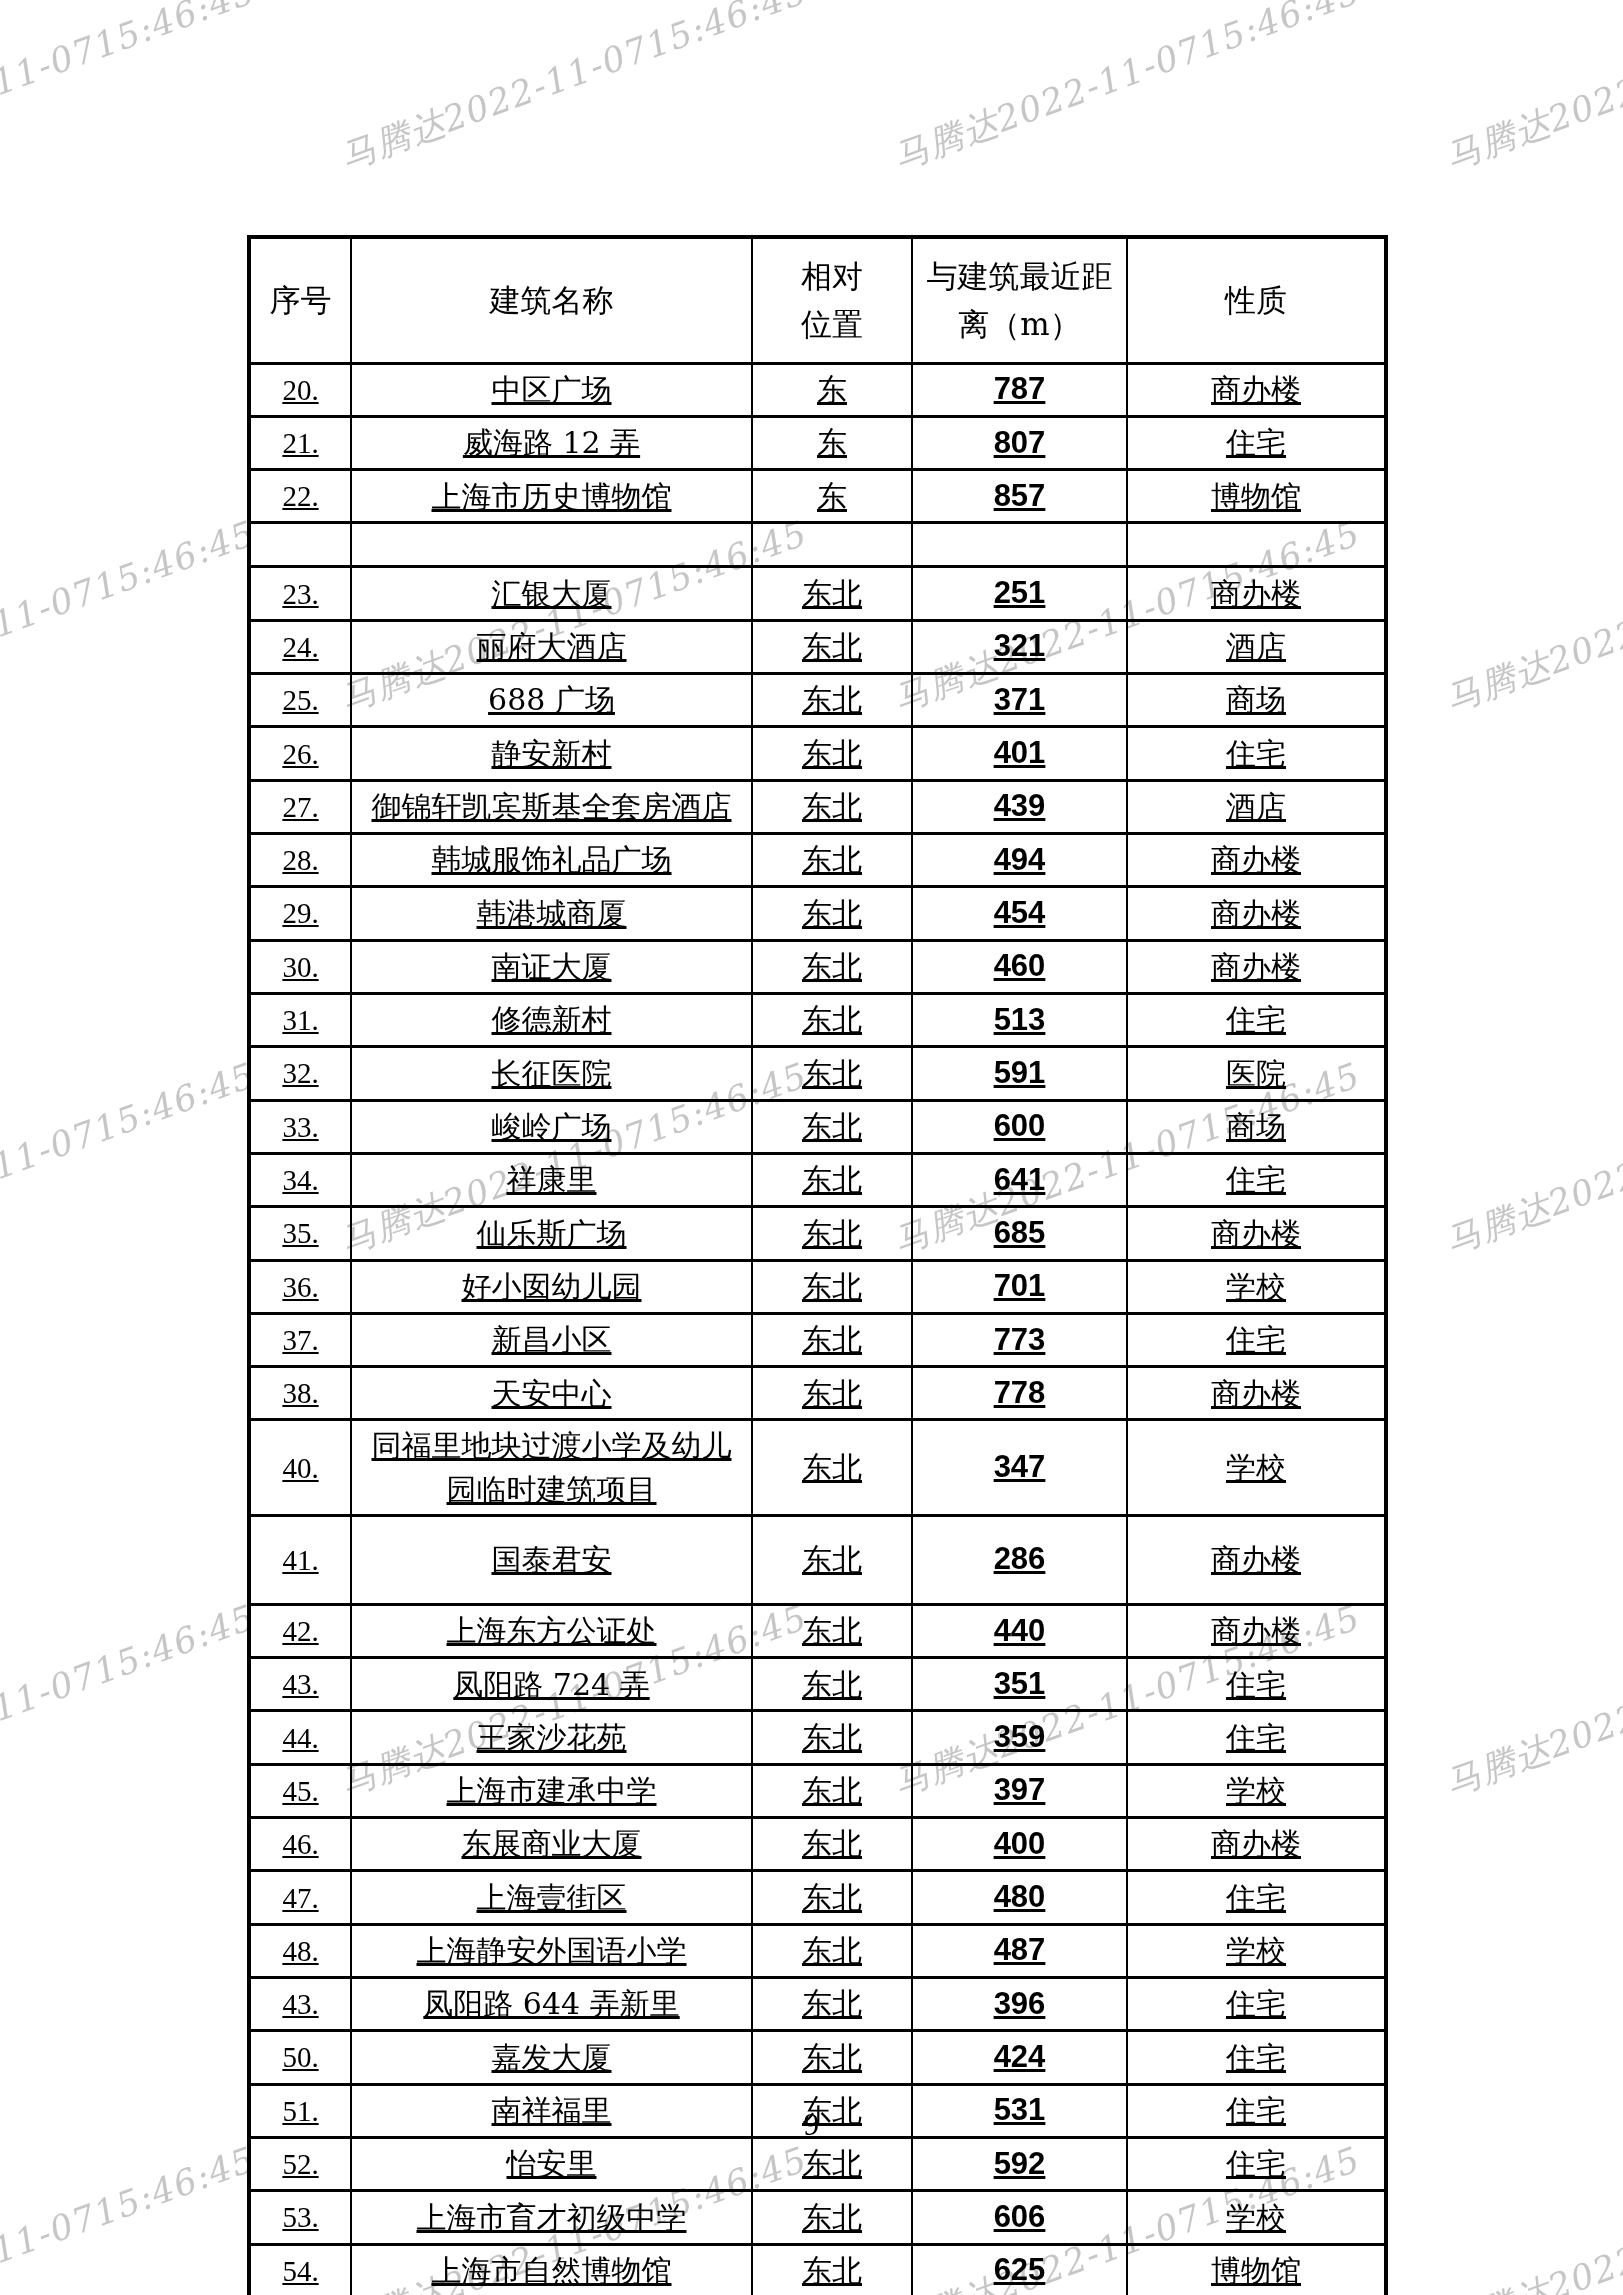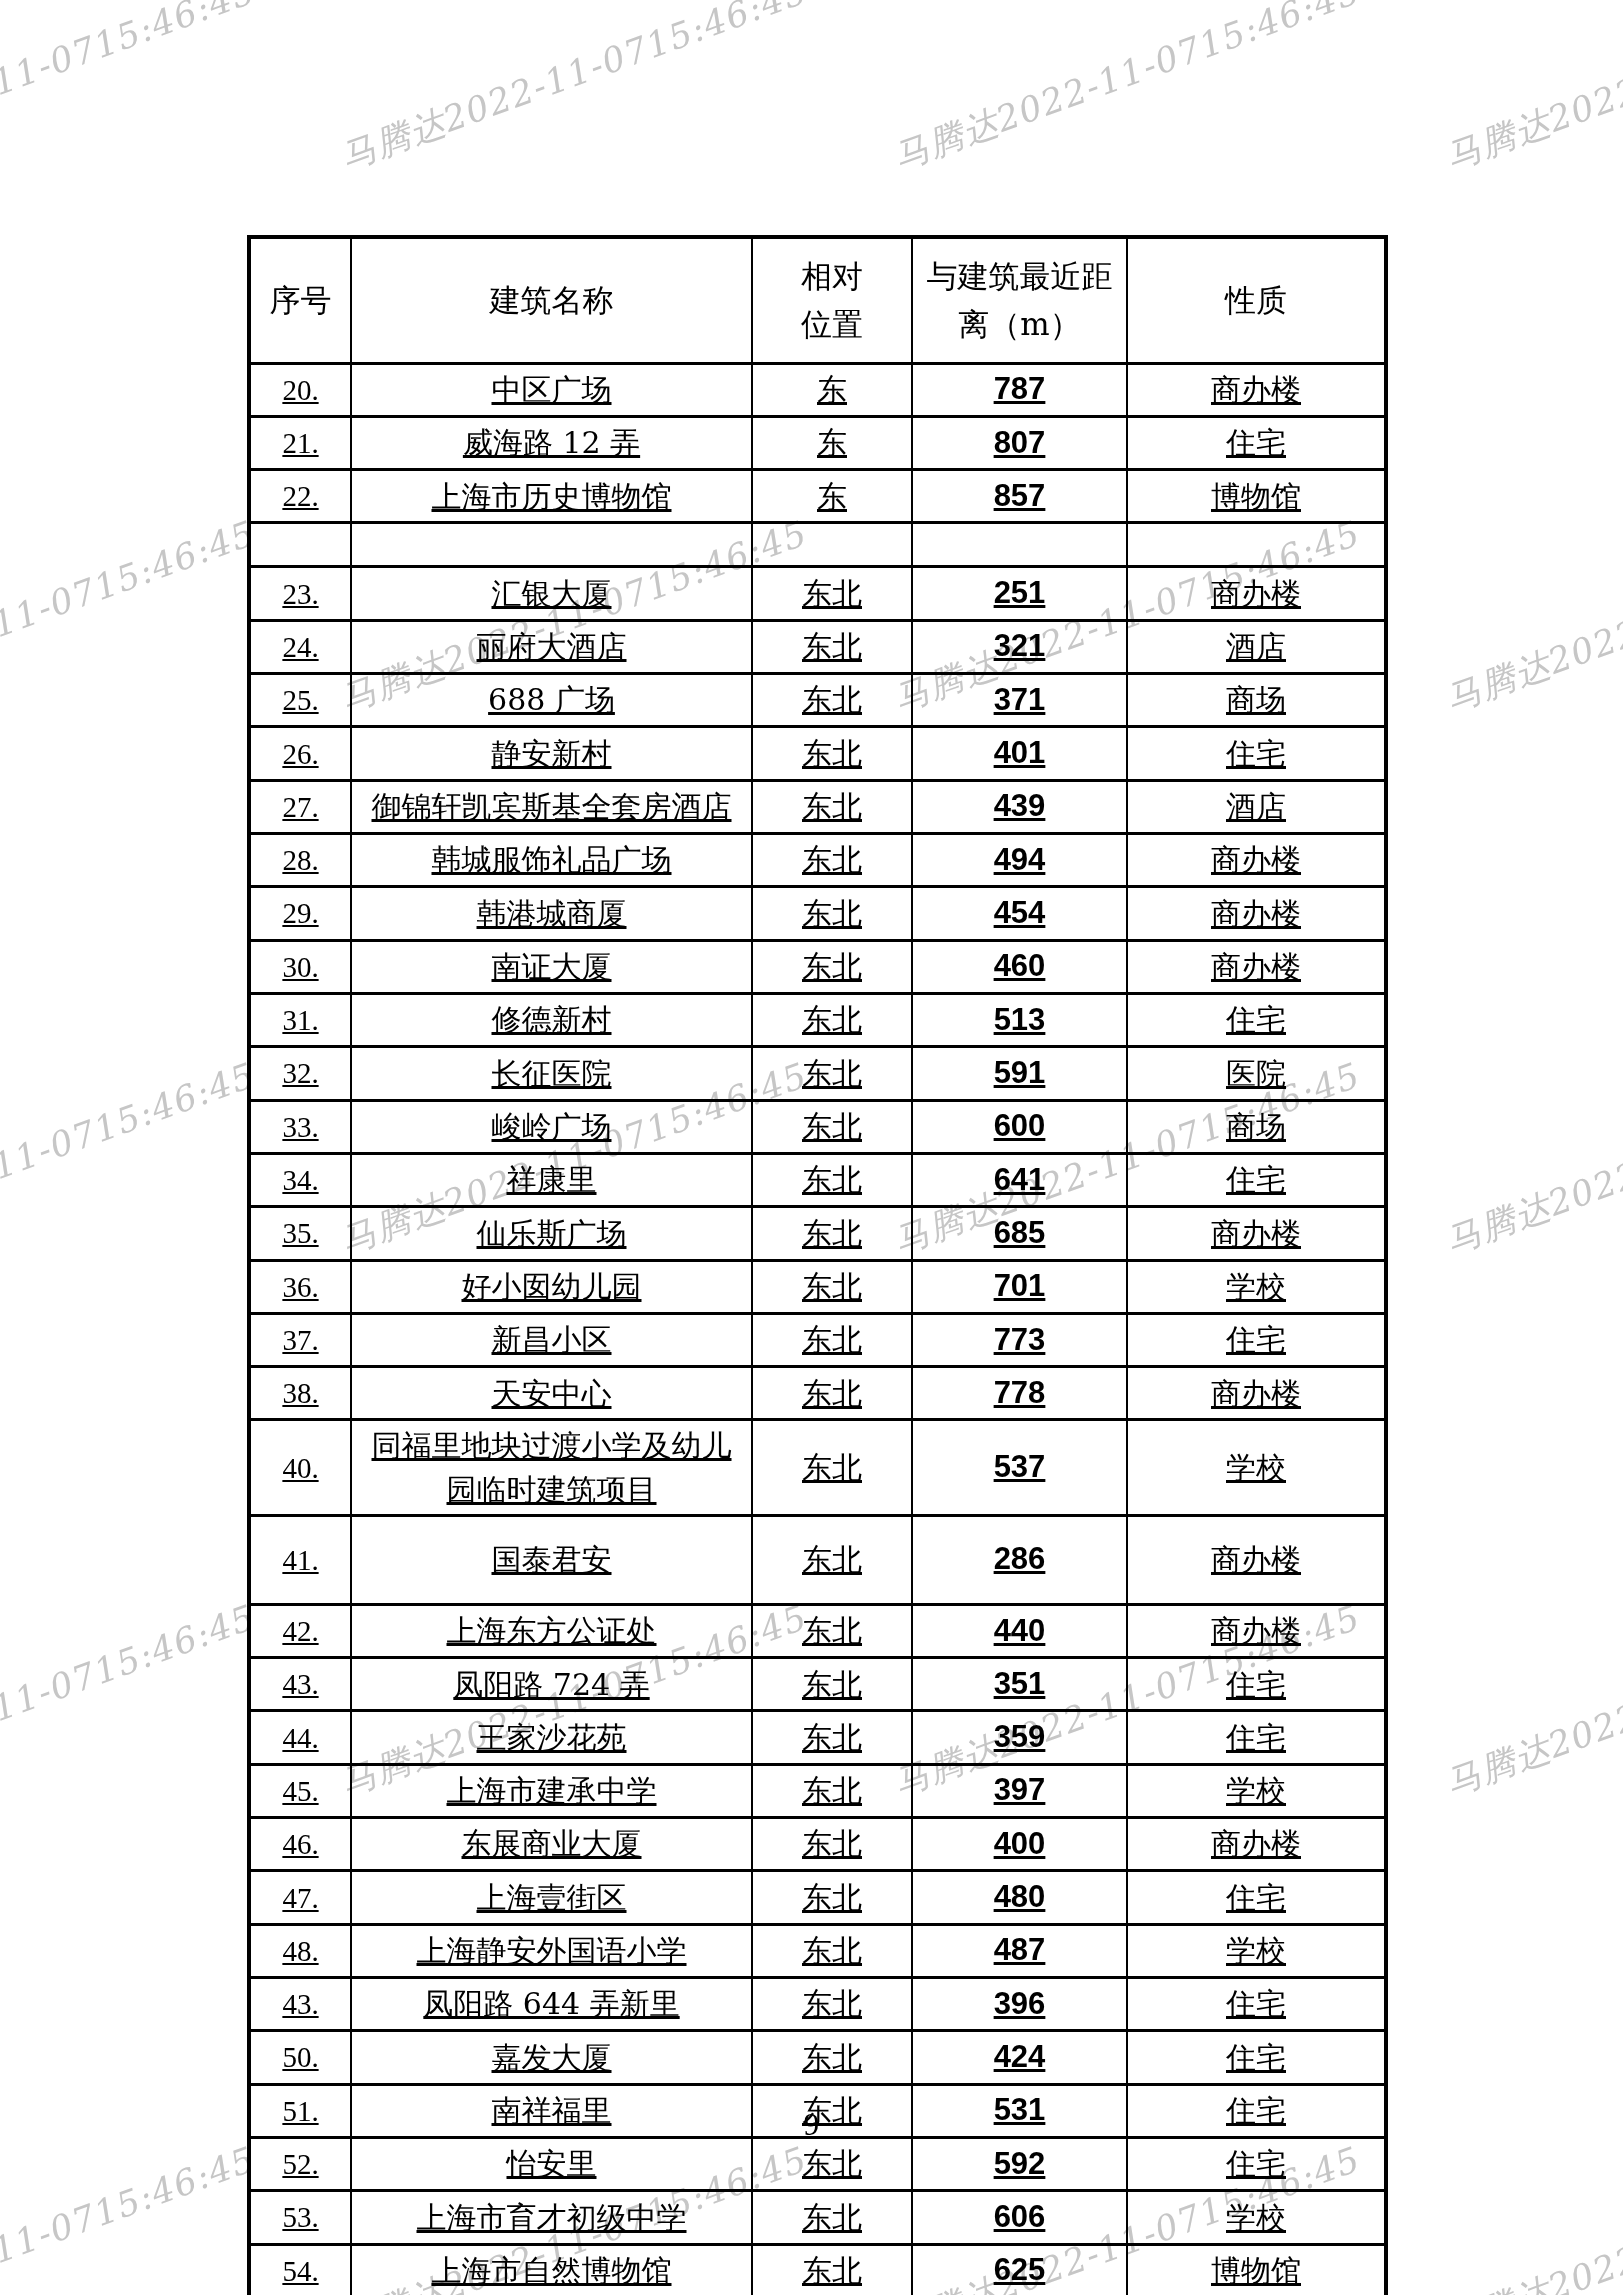--- a/index.html
+++ b/index.html
@@ -283,21 +283,21 @@
       <td class="cell-no">38.</td>
       <td class="cell-name">天安中心</td>
       <td class="cell-pos">东北</td>
       <td class="cell-dist">778</td>
       <td class="cell-type">商办楼</td>
     </tr>
         <tr>
       <td class="cell-no">40.</td>
       <td class="cell-name">同福里地块过渡小学及幼儿园临时建筑项目</td>
       <td class="cell-pos">东北</td>
-      <td class="cell-dist">537</td>
+      <td class="cell-dist">347</td>
       <td class="cell-type">学校</td>
     </tr>
         <tr>
       <td class="cell-no">41.</td>
       <td class="cell-name">国泰君安</td>
       <td class="cell-pos">东北</td>
       <td class="cell-dist">286</td>
       <td class="cell-type">商办楼</td>
     </tr>
         <tr>

